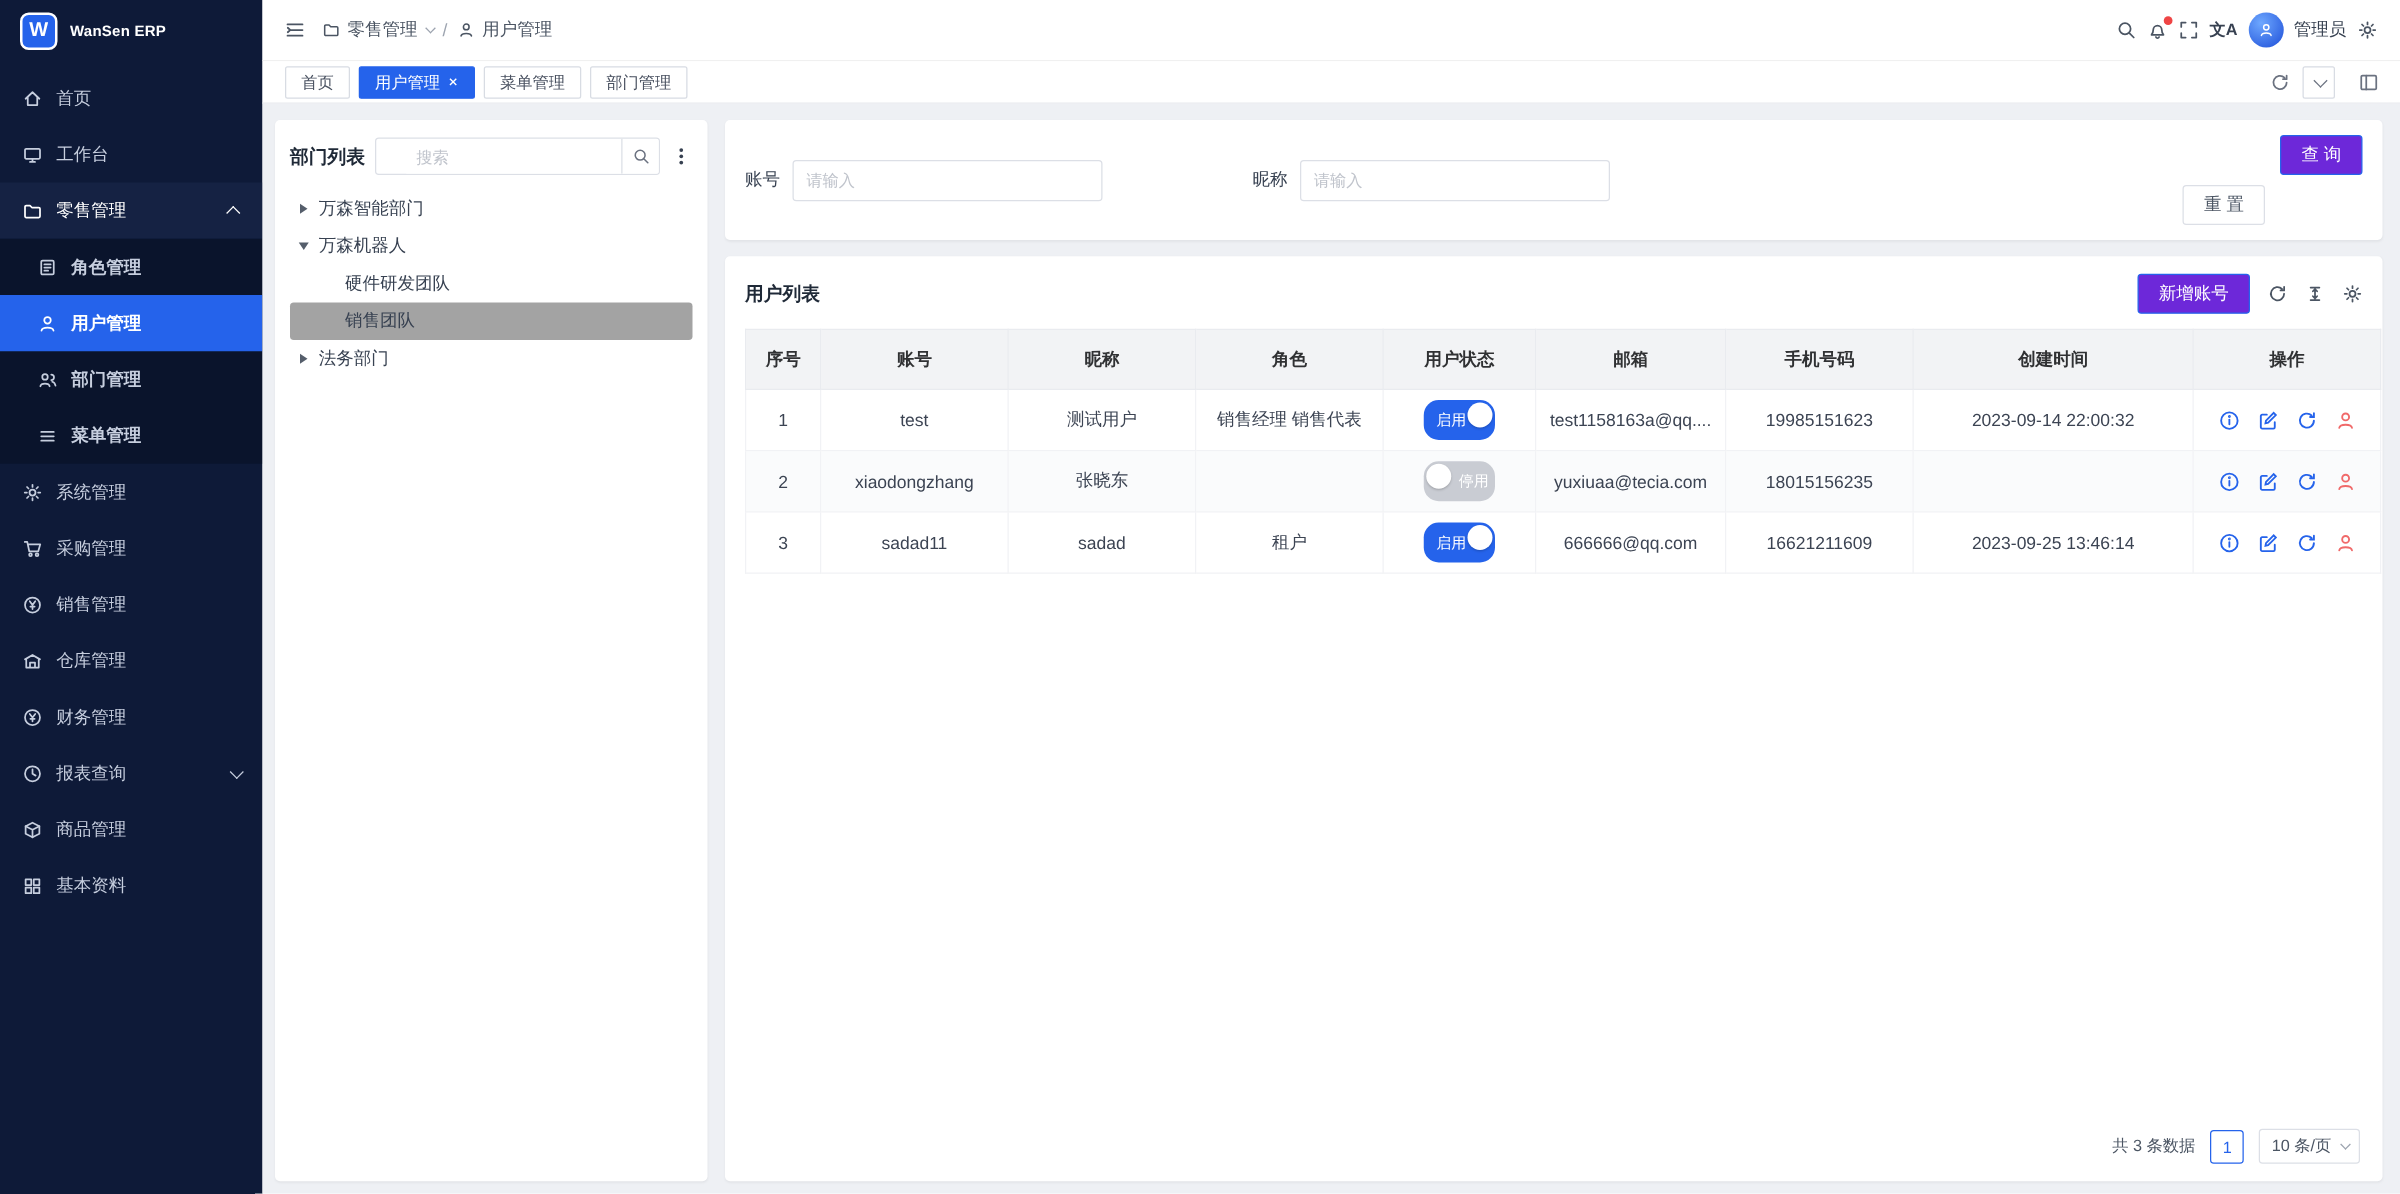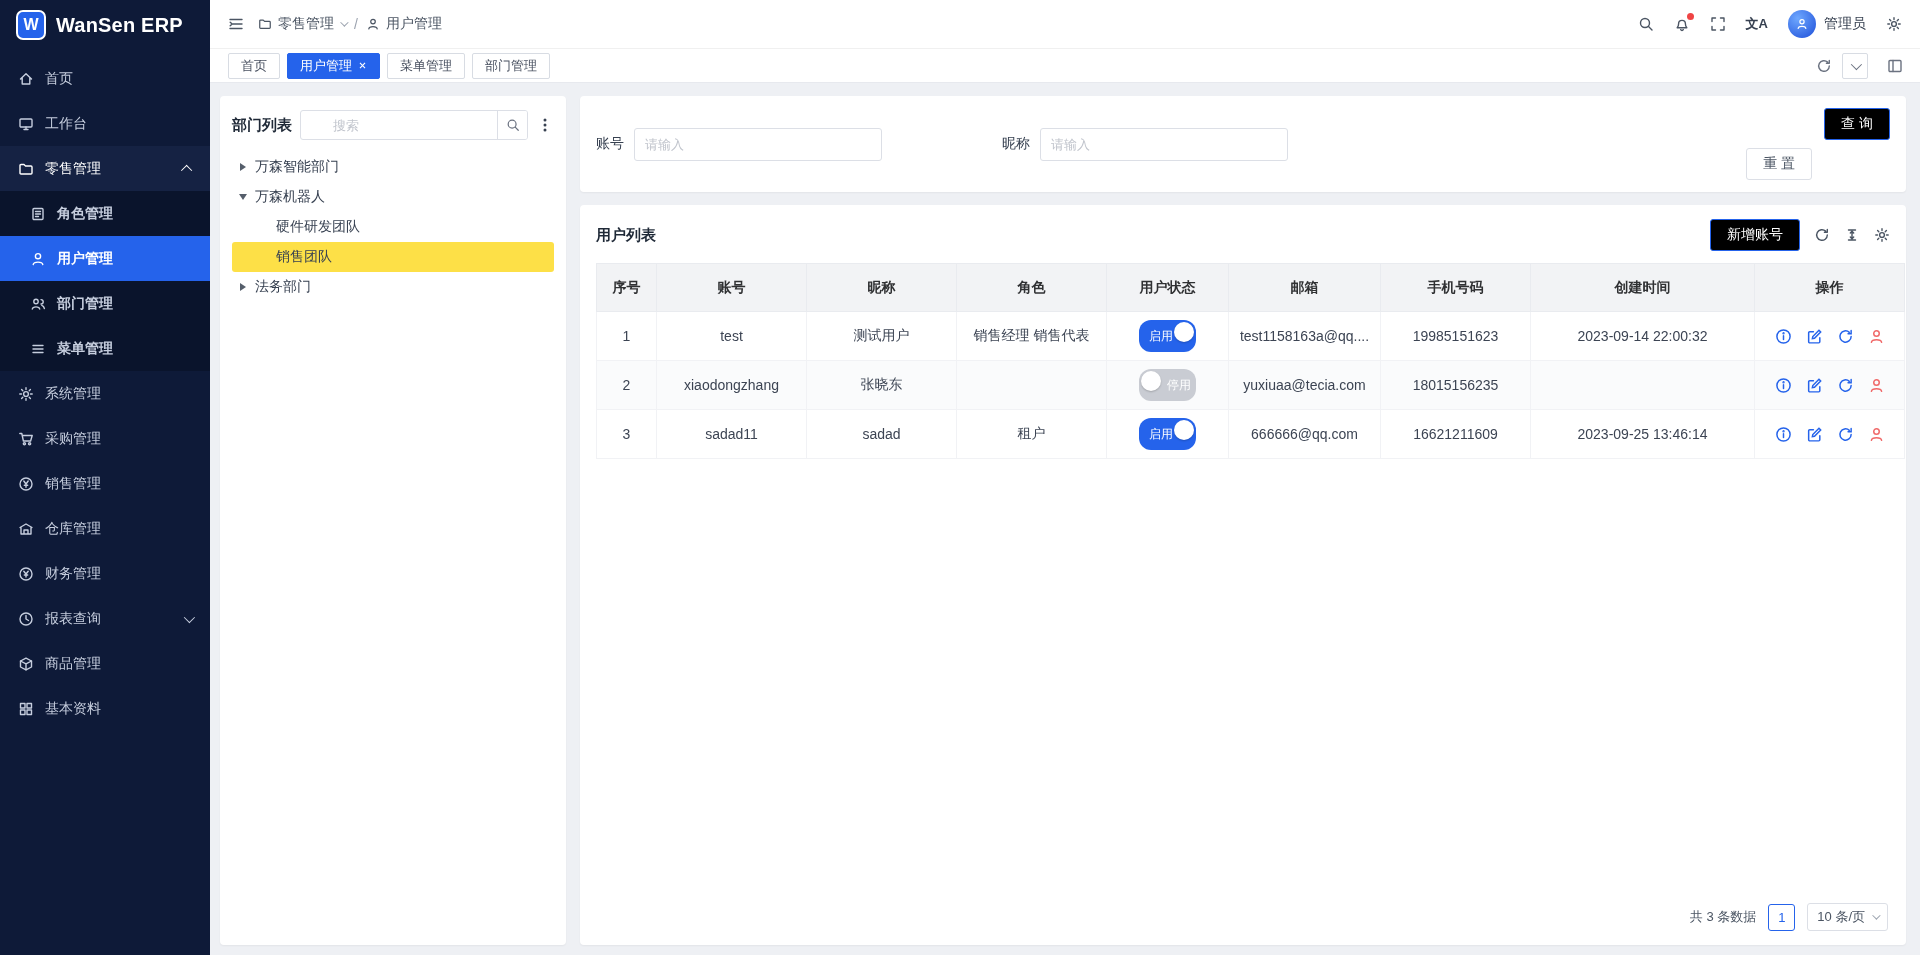--- a/index.html
+++ b/index.html
@@ -9,42 +9,42 @@
     font-size: 14px; color: #333; display: flex; overflow: hidden; background: #fff;
   }
   svg { display: block; }
   .ic { width: 16px; height: 16px; stroke: currentColor; fill: none; stroke-width: 1.4; stroke-linecap: round; stroke-linejoin: round; }
   .ic-sm { width: 14px; height: 14px; }
 
   
   .sidebar { width: 210px; background: #0e1a38; color: #c6cede; flex-shrink: 0; display: flex; flex-direction: column; }
   .logo-row { height: 50px; display: flex; align-items: center; gap: 10px; padding: 0 16px; color: #fff; flex-shrink: 0; }
   .logo-badge { width: 30px; height: 30px; background: #2563eb; border-radius: 7px; display: grid; place-items: center; color: #fff; font-weight: bold; font-size: 16px; border: 2px solid #fff; }
-  .logo-title { font-weight: bold; font-size: 20px; letter-spacing: .2px; }
+  .logo-title { font-weight: bold; font-size: 12px; letter-spacing: .2px; }
   .nav { flex: 1; overflow: hidden; padding-top: 6px; }
   .nav-item { height: 45px; display: flex; align-items: center; gap: 11px; padding: 0 18px; cursor: pointer; font-size: 14px; }
   .nav-item .chev { margin-left: auto; }
   .caret-up { width: 8px; height: 8px; border-left: 1.6px solid currentColor; border-top: 1.6px solid currentColor; transform: rotate(45deg) translateY(2px); }
   .caret-dn { width: 8px; height: 8px; border-right: 1.6px solid currentColor; border-bottom: 1.6px solid currentColor; transform: rotate(45deg) translateY(-2px); }
   .nav-group-parent { background: #152243; color: #fff; }
   .nav-sub { background: #0a142c; }
   .nav-sub .nav-item { padding-left: 30px; height: 45px; font-weight: bold; }
   .nav-item.active { background: #2563eb; color: #fff; }
 
   
   .main { flex: 1; display: flex; flex-direction: column; min-width: 0; }
 
   
   .topbar { height: 49px; background: #fff; display: flex; align-items: center; padding: 0 18px; gap: 14px; border-bottom: 1px solid #f0f0f0; flex-shrink: 0; }
   .topbar .icon-btn { color: #4b5563; cursor: pointer; display: grid; place-items: center; }
   .crumbs { display: flex; align-items: center; gap: 8px; color: #4b5563; }
   .crumb { display: flex; align-items: center; gap: 6px; cursor: pointer; }
   .crumb .caret-dn { width: 6px; height: 6px; border-color: #9ca3af; }
   .crumb-sep { color: #9ca3af; }
-  .topbar-right { margin-left: auto; display: flex; align-items: center; gap: 20px; }
+  .topbar-right { margin-left: auto; display: flex; align-items: center; gap: 9px; }
   .bell-wrap { position: relative; }
   .bell-dot { position: absolute; top: -3px; right: -4px; width: 7px; height: 7px; border-radius: 50%; background: #ef4444; }
   .translate-glyph { font-size: 13px; font-weight: bold; color: #374151; cursor: pointer; }
   .user-chip { display: flex; align-items: center; gap: 8px; cursor: pointer; }
   .avatar { width: 28px; height: 28px; border-radius: 50%; background: radial-gradient(circle at 35% 30%, #6ea8ff, #1d4ed8); display: grid; place-items: center; color: #fff; }
   .username { color: #374151; }
 
   
   .tabbar { height: 34px; background: #fff; border-bottom: 1px solid #e7e9ee; display: flex; align-items: center; padding: 0 12px 0 18px; gap: 7px; flex-shrink: 0; }
   .tab { height: 26px; display: flex; align-items: center; gap: 6px; padding: 0 12px; border: 1px solid #d8dce3; border-radius: 2px; font-size: 13px; color: #495160; background: #fff; cursor: pointer; }
@@ -62,37 +62,37 @@
   .dept-head { display: flex; align-items: center; gap: 8px; }
   .dept-title { font-size: 15px; color: #1f2937; font-weight: 600; white-space: nowrap; }
   .dept-search { flex: 1; display: flex; height: 30px; border: 1px solid #dcdfe6; border-radius: 3px; overflow: hidden; }
   .dept-search input { flex: 1; border: 0; outline: 0; padding: 0 8px; font-size: 13px; color: #333; min-width: 0; margin-left: 24px; }
   .dept-search input::placeholder { color: #c0c4cc; }
   .dept-search-btn { width: 30px; border-left: 1px solid #dcdfe6; background: #fff; display: grid; place-items: center; color: #6b7280; cursor: pointer; }
   .dept-more { width: 18px; display: grid; place-items: center; color: #374151; cursor: pointer; }
   .tree { margin-top: 12px; font-size: 14px; color: #374151; }
   .tree-row { height: 30px; display: flex; align-items: center; gap: 7px; padding-left: 6px; cursor: pointer; border-radius: 3px; }
   .tree-row.child { padding-left: 44px; }
-  .tree-row.selected { background: #fde047; }
+  .tree-row.selected { background: #a3a3a3; }
   .tw { width: 10px; display: grid; place-items: center; flex-shrink: 0; }
   .tri-r { width: 0; height: 0; border-left: 6px solid #555e6b; border-top: 4px solid transparent; border-bottom: 4px solid transparent; }
   .tri-d { width: 0; height: 0; border-top: 6px solid #555e6b; border-left: 4px solid transparent; border-right: 4px solid transparent; }
 
   
   .work { flex: 1; display: flex; flex-direction: column; gap: 13px; min-width: 0; }
   .filter-card { background: #fff; border-radius: 4px; box-shadow: 0 1px 2px rgba(0,0,0,.05); padding: 12px 16px; display: flex; align-items: center; flex-shrink: 0; }
   .filter-group { display: flex; align-items: center; gap: 10px; }
   .filter-group + .filter-group { margin-left: 120px; }
   .filter-label { color: #374151; white-space: nowrap; }
   .filter-input { width: 248px; height: 33px; border: 1px solid #dcdfe6; border-radius: 3px; padding: 0 10px; font-size: 13px; outline: none; color: #333; }
   .filter-input::placeholder { color: #c0c4cc; }
   .filter-actions { margin-left: auto; display: flex; gap: 12px; }
   .btn { height: 32px; padding: 0 16px; border-radius: 3px; font-size: 14px; cursor: pointer; border: 1px solid transparent; }
   .btn-plain { background: #fff; border-color: #dcdfe6; color: #4b5563; margin-top: 40px; }
-  .btn-primary { background: #000000; border-color: #2563eb; color: #fff; }
+  .btn-primary { background: #6d28d9; border-color: #2563eb; color: #fff; }
 
   
   .list-card { flex: 1; background: #fff; border-radius: 4px; box-shadow: 0 1px 2px rgba(0,0,0,.05); padding: 12px 16px 8px; display: flex; flex-direction: column; min-height: 0; }
   .list-head { display: flex; align-items: center; flex-shrink: 0; padding: 2px 0 12px; }
   .list-title { font-size: 15px; color: #1f2937; font-weight: 600; }
   .list-tools { margin-left: auto; display: flex; align-items: center; gap: 14px; color: #4b5563; }
   .tool-btn { cursor: pointer; display: grid; place-items: center; color: #4b5563; }
 
   table { width: 100%; border-collapse: collapse; table-layout: fixed; font-size: 14px; }
   thead th { background: #f2f3f5; color: #303133; font-weight: bold; height: 48px; border: 1px solid #e9ebef; text-align: center; }

